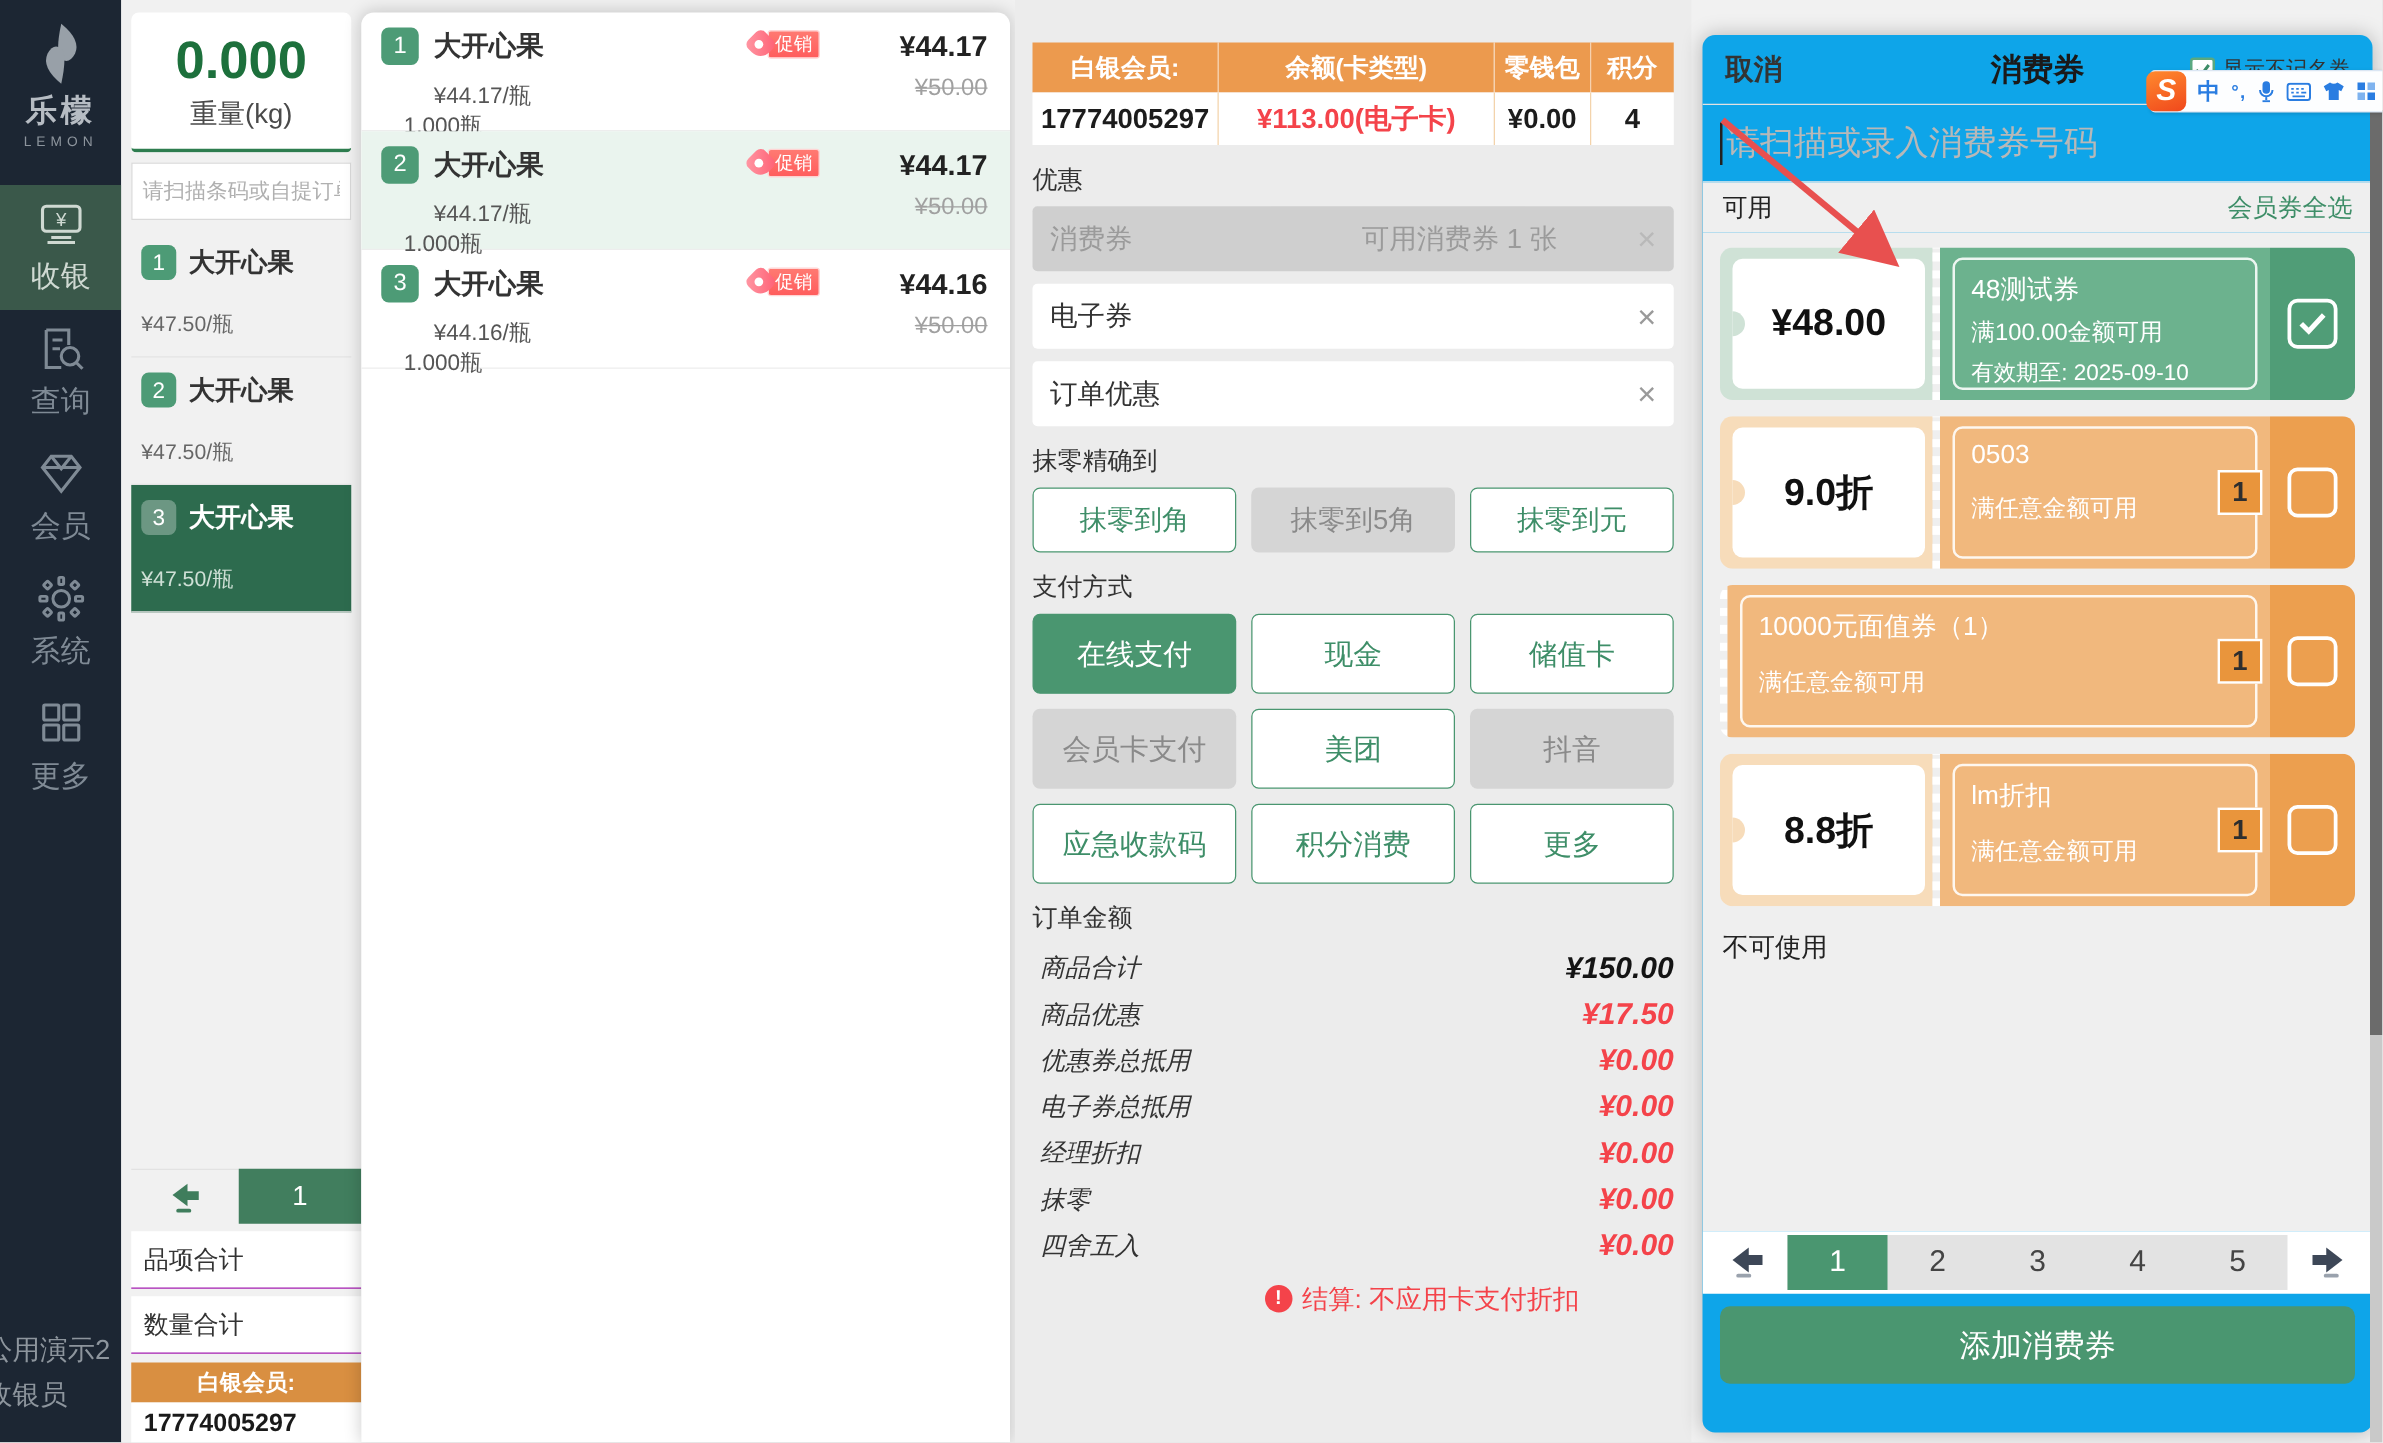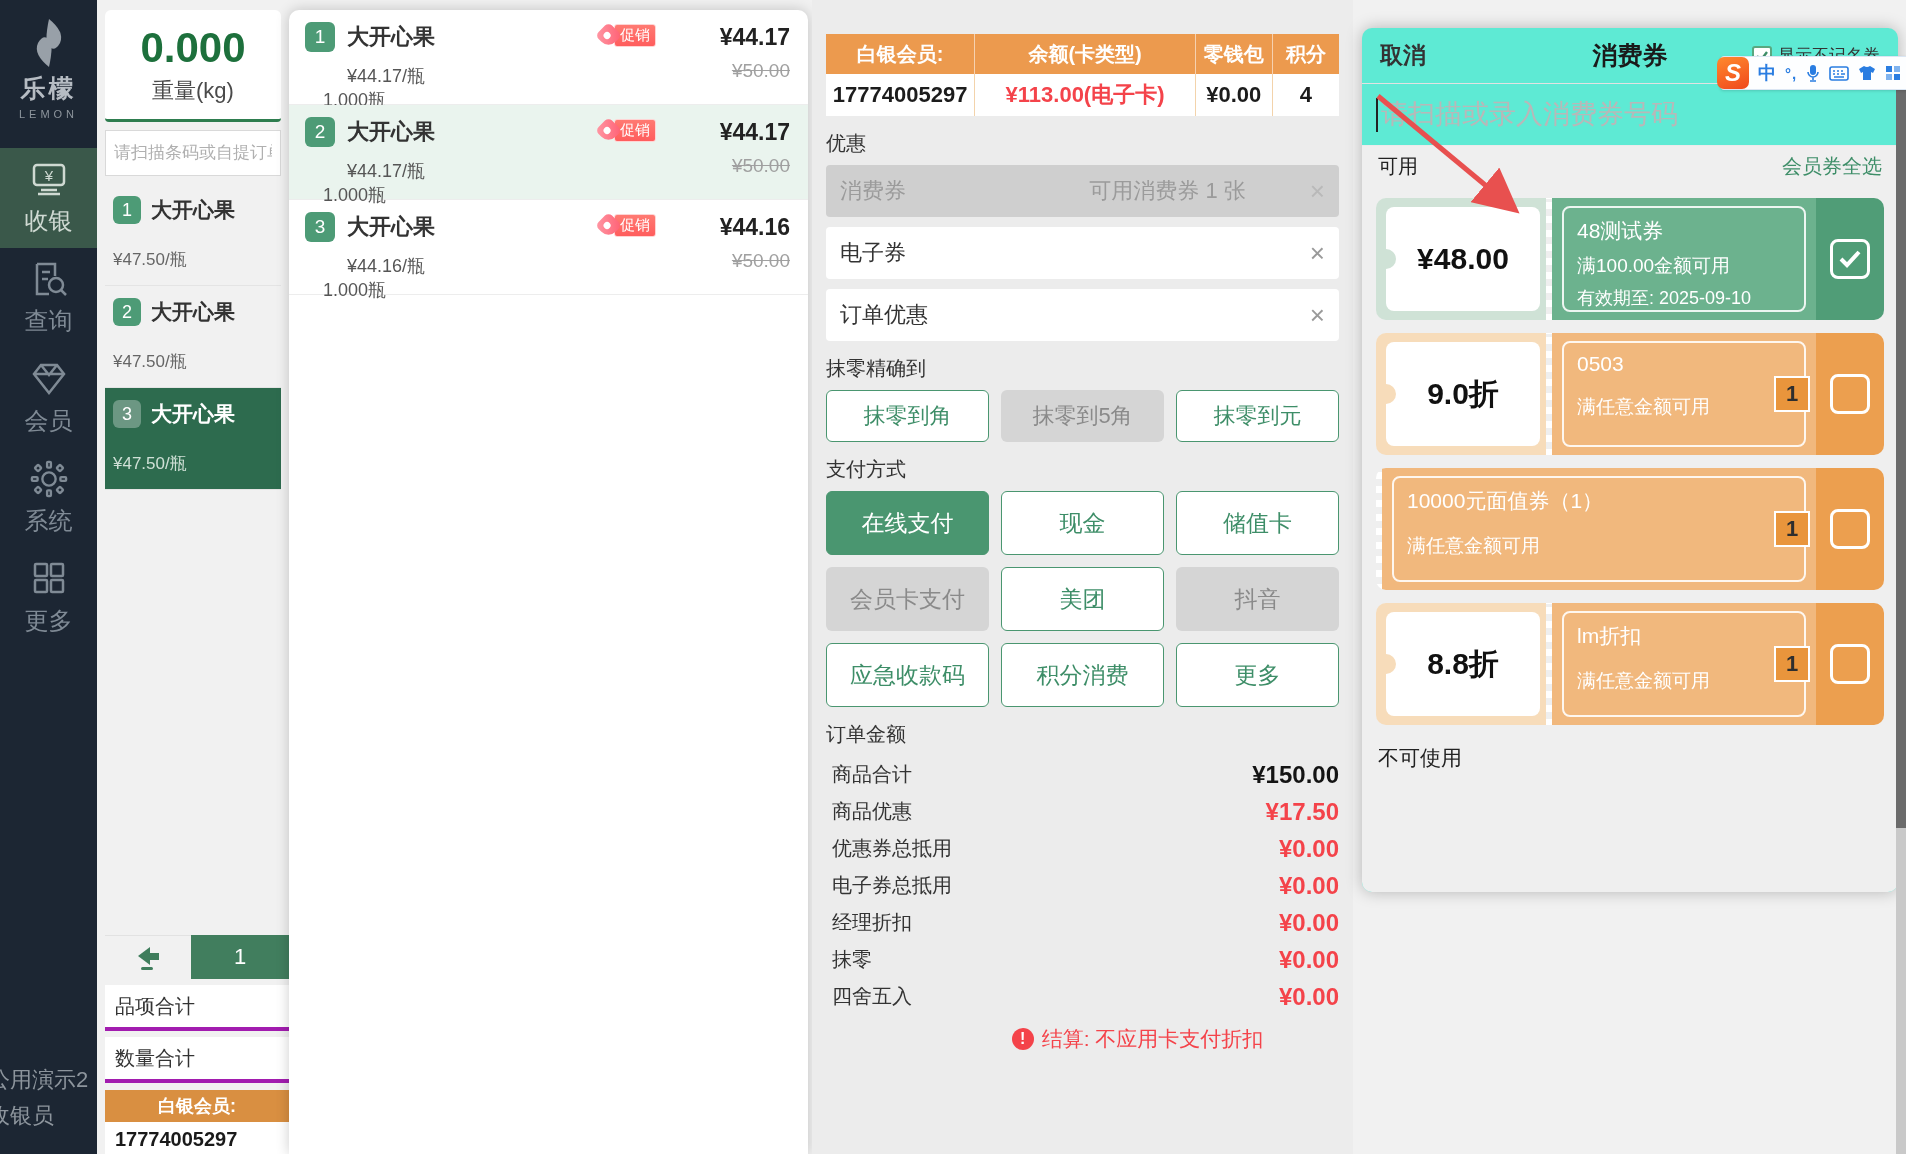--- a/index.html
+++ b/index.html
@@ -34,21 +34,21 @@
   .num-badge { width:28px; height:28px; background:#4d9b76; border-radius:6px; color:#fff; font-size:18px; display:flex; align-items:center; justify-content:center; flex:none; }
   .mini-name { font-size:21px; font-weight:bold; color:#333; }
   .mini-price { font-size:17px; color:#666; margin-top:24px; }
   .mini-item.selected { background:#2d6b4e; }
   .mini-item.selected .mini-name { color:#fff; }
   .mini-item.selected .mini-price { color:#cfe0d6; }
   .mini-item.selected .num-badge { background:rgba(255,255,255,.30); }
   .mini-pager { position:absolute; top:935px; left:8px; right:0; height:44px; display:flex; }
   .mp-back { width:86px; background:#f1f1f1; display:flex; align-items:center; justify-content:center; cursor:pointer; border-top:1px solid #e2e2e2;}
   .mp-page { flex:1; background:#417e5e; color:#fff; font-size:22px; display:flex; align-items:center; justify-content:center; }
-  .mini-total-row { position:absolute; left:8px; right:0; height:46px; background:#fff; font-size:20px; color:#333; display:flex; align-items:center; padding:0 10px; border-bottom:4px solid #a21caf; }
+  .mini-total-row { position:absolute; left:8px; right:0; height:46px; background:#fff; font-size:20px; color:#333; display:flex; align-items:center; padding:0 10px; border-bottom:1px solid #a21caf; }
   .mini-member { position:absolute; left:8px; right:0; top:1090px; }
   .mini-member-head { background:#d98f41; color:#fff; font-weight:bold; font-size:18px; height:32px; display:flex; align-items:center; justify-content:center; }
   .mini-member-no { background:#fff; font-size:20px; font-weight:bold; color:#1a1a1a; height:34px; display:flex; align-items:center; padding:0 10px; }
 
   
   .cart-panel { position:absolute; left:289px; top:10px; width:519px; height:1144px; background:#fff; border-radius:10px 10px 0 0; box-shadow:0 0 14px rgba(0,0,0,.20); overflow:hidden; }
   .cart-row { position:relative; height:95px; border-bottom:1px solid #ededed; padding:12px 16px 0 16px; }
   .cart-row.highlight { background:#eaf4ee; }
   .cr-line1 { display:flex; align-items:center; gap:12px; }
   .cr-badge { width:30px; height:30px; background:#4d9b76; border-radius:6px; color:#fff; font-size:19px; display:flex; align-items:center; justify-content:center; flex:none; }
@@ -77,31 +77,31 @@
   .coupon-line.disabled { background:#cfcfcf; color:#9b9b9b; cursor:default; }
   .cl-hint { margin-left:auto; margin-right:64px; }
   .cl-x { margin-left:auto; color:#9a9a9a; font-size:26px; line-height:1; cursor:pointer; }
   .coupon-line.disabled .cl-x { color:#b9b9b9; margin-left:0; }
   .btn-grid3 { display:grid; grid-template-columns:1fr 1fr 1fr; gap:12px; }
   .pbtn { height:52px; border-radius:6px; background:#fff; border:1px solid #4a9670; color:#3e8e68; font-size:22px; display:flex; align-items:center; justify-content:center; cursor:pointer; }
   .pay-grid .pbtn { height:64px; font-size:23px; }
   .pbtn.active { background:#4a9670; border-color:#4a9670; color:#fff; }
   .pbtn.disabled { background:#d5d5d5; border:none; color:#8a8a8a; cursor:default; }
   .pay-grid { margin-bottom:2px; }
-  .order-row { display:flex; align-items:center; height:37px; }
+  .order-row { display:flex; align-items:center; height:37px;font-style:italic; }
   .or-label { font-size:20px; color:#333; padding-left:6px; }
   .or-value { margin-left:auto; font-size:24px; font-weight:bold; }
   .or-value.black { color:#141414; }
   .or-value.red { color:#f4434a; }
   .pay-note { margin-top:10px; display:flex; align-items:center; justify-content:center; padding-left:110px; }
   .note-icon { width:22px; height:22px; border-radius:50%; background:#f4434a; color:#fff; font-size:16px; font-weight:bold; display:flex; align-items:center; justify-content:center; flex:none; }
   .note-text { margin-left:8px; font-size:21px; color:#f4434a; }
 
   
-  .dialog { position:absolute; left:1362px; top:28px; width:536px; height:864px; background:#5eead4; border-radius:10px; box-shadow:0 0 16px rgba(0,0,0,.25); overflow:hidden; }
+  .dialog { position:absolute; left:1362px; top:28px; width:536px; height:1118px; background:#0ea5e9; border-radius:10px; box-shadow:0 0 16px rgba(0,0,0,.25); overflow:hidden; }
   .dlg-header { position:relative; height:56px; display:flex; align-items:center; padding:0 18px; border-bottom:1px solid #e2e2e2; }
   .dlg-cancel { font-size:23px; font-weight:bold; color:#333; cursor:pointer; }
   .dlg-title { position:absolute; left:0; right:0; text-align:center; font-size:25px; font-weight:bold; color:#1a1a1a; pointer-events:none; }
   .dlg-check { margin-left:auto; display:flex; align-items:center; gap:6px; cursor:pointer; z-index:2; }
   .cb { width:20px; height:20px; border:2px solid #5aa880; border-radius:3px; background:#fff; display:flex; align-items:center; justify-content:center; }
   .dlg-check-label { font-size:17px; color:#333; }
   .dlg-search { height:62px; display:flex; align-items:center; padding:0 14px; border-bottom:1px solid #ebebeb; }
   .caret { width:2px; height:34px; background:#222; margin-right:3px; }
   .dlg-search input { flex:1; border:none; outline:none; font-size:27px; color:#333; background:transparent; }
   .dlg-search input::placeholder { color:#b8b8b8; }

